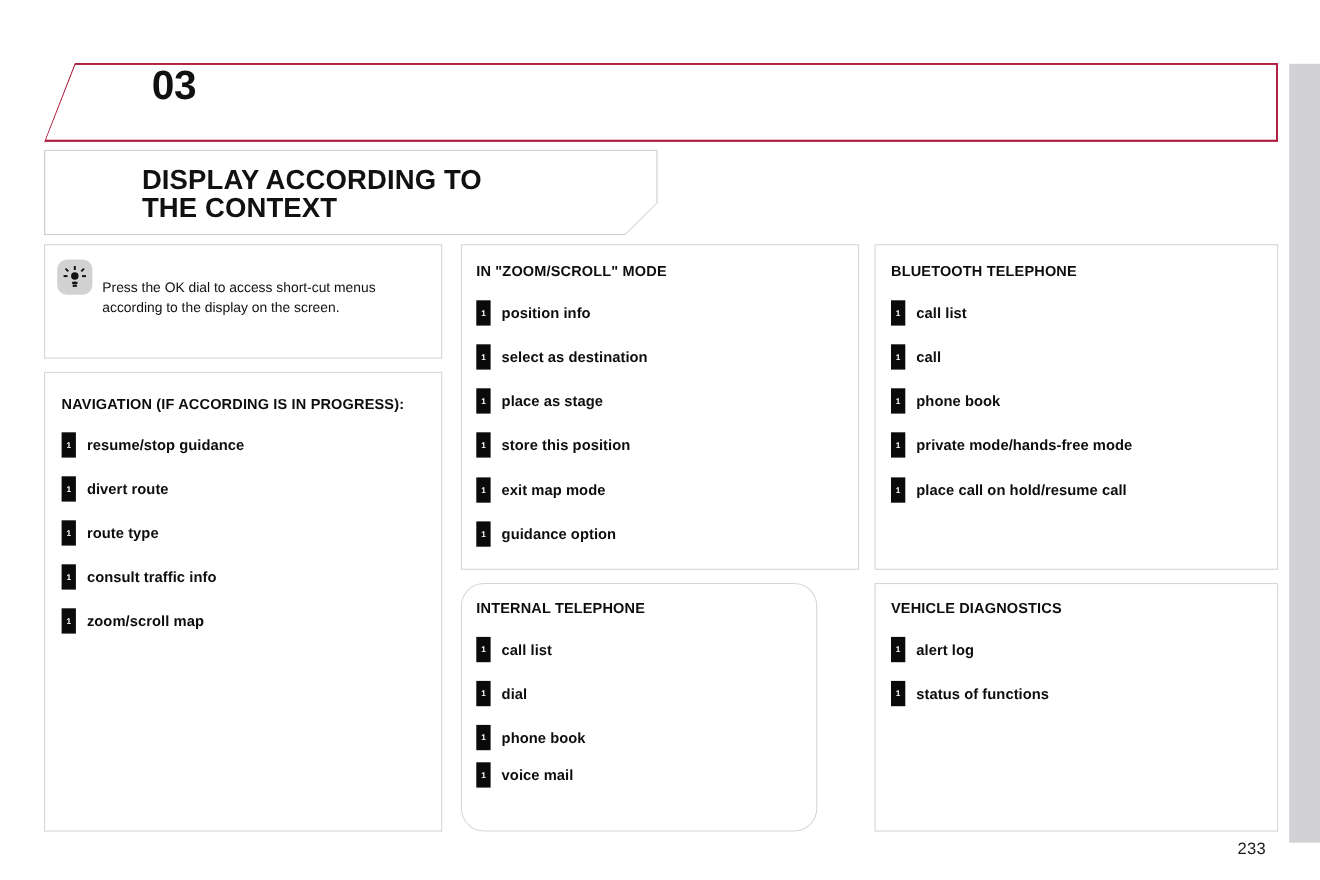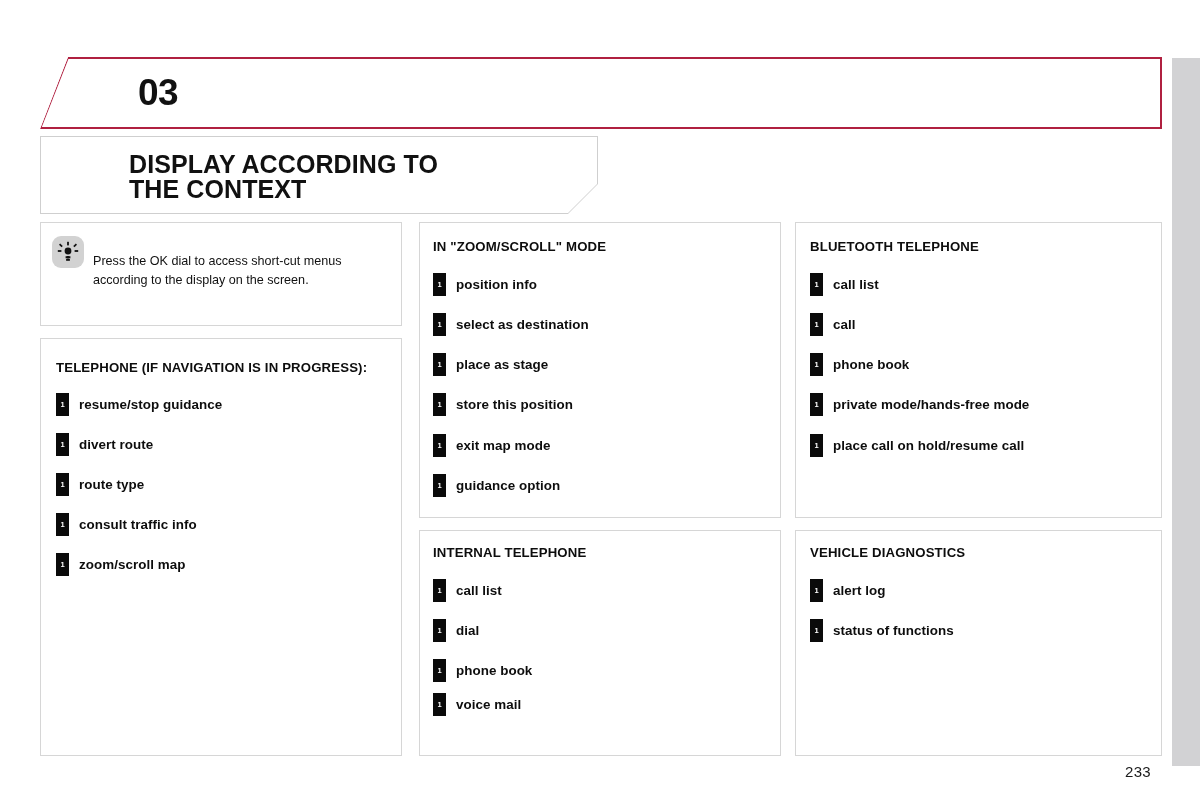--- a/index.html
+++ b/index.html
@@ -58,20 +58,21 @@
   }
   .chapter-title-row {
     position: absolute;
     left: 98px;
     top: 0;
     height: 72px;
     display: flex;
     align-items: center;
     gap: 22px;
     white-space: nowrap;
+    flex-direction: column;
   }
   .chapter-number {
     font-size: 37px;
     font-weight: bold;
     color: #111111;
     letter-spacing: -0.5px;
   }
   .chapter-title {
     font-size: 37px;
     font-weight: bold;
@@ -177,21 +178,21 @@
     margin-left: 10px;
     font-size: 13.4px;
     font-weight: bold;
     color: #0d0d0d;
     letter-spacing: 0.05px;
   }
 
   
   .nav-panel   { left: 40px;  top: 338px; width: 362px; height: 418px; }
   .zoom-panel  { left: 419px; top: 222px; width: 362px; height: 296px; }
-  .intel-panel { left: 419px; top: 530px; width: 362px; height: 226px; }
+  .intel-panel { left: 419px; top: 530px; width: 324px; height: 226px; border-radius: 21px; }
   .bt-panel    { left: 795px; top: 222px; width: 367px; height: 296px; }
   .veh-panel   { left: 795px; top: 530px; width: 367px; height: 226px; }
 
   
   .page-number {
     position: absolute;
     left: 1125px;
     top: 763px;
     font-size: 15px;
     color: #1a1a1a;
@@ -230,21 +231,21 @@
         <rect x="17.3" y="2.6" width="1.7" height="3.6" transform="rotate(45 18.15 4.4)"></rect>
         <rect x="8.6" y="15.2" width="4.8" height="2.1"></rect>
         <rect x="9.1" y="17.9" width="3.8" height="1.9"></rect>
       </g>
     </svg>
   </span>
   <div class="tip-text">Press the OK dial to access short-cut menus according to the display on the screen.</div>
 </div>
 
 <div class="panel nav-panel">
-  <div class="panel-title" style="left:15px; top:21px;">TELEPHONE (IF NAVIGATION IS IN PROGRESS):</div>
+  <div class="panel-title" style="left:15px; top:21px;">NAVIGATION (IF ACCORDING IS IN PROGRESS):</div>
   <div class="list-item" style="left:15px; top:54px;">
     <span class="marker">1</span>
     <span class="item-label">resume/stop guidance</span>
   </div>
   <div class="list-item" style="left:15px; top:94px;">
     <span class="marker">1</span>
     <span class="item-label">divert route</span>
   </div>
   <div class="list-item" style="left:15px; top:134px;">
     <span class="marker">1</span>

